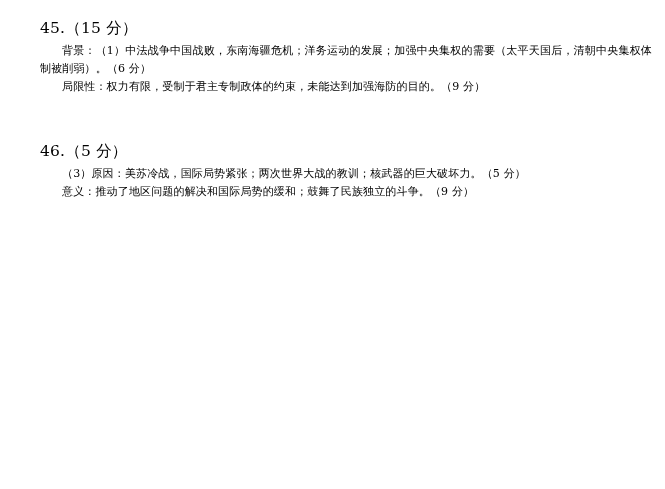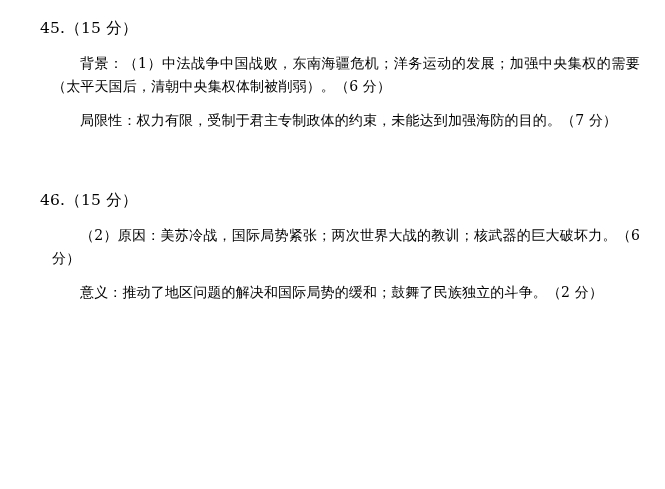--- a/index.html
+++ b/index.html
@@ -24,46 +24,46 @@
   .q-block {
     margin: 0;
   }
   .q-head {
     font-size: 15.5px;
     line-height: 1.55;
     margin: 0 0 2px 0;
     letter-spacing: 0.2px;
   }
   .para {
-    font-size: 14px;
+    font-size: 11px;
     line-height: 1.62;
-    margin: 12px;
+    margin: 0;
     text-align: justify;
     text-justify: inter-ideograph;
     letter-spacing: 0.15px;
   }
   .indent {
     text-indent: 2em;
   }
   .gap-block {
     height: 44px;
   }
 </style>
 </head>
 <body>
 
 <div class="page">
 
   <div class="q-block">
     <p class="q-head">45.（15 分）</p>
     <p class="para indent">背景：（1）中法战争中国战败，东南海疆危机；洋务运动的发展；加强中央集权的需要（太平天国后，清朝中央集权体制被削弱）。（6 分）</p>
-    <p class="para indent">局限性：权力有限，受制于君主专制政体的约束，未能达到加强海防的目的。（7 分）</p>
+    <p class="para indent">局限性：权力有限，受制于君主专制政体的约束，未能达到加强海防的目的。（9 分）</p>
   </div>
 
   <div class="gap-block"></div>
 
   <div class="q-block">
-    <p class="q-head">46.（15 分）</p>
-    <p class="para indent">（2）原因：美苏冷战，国际局势紧张；两次世界大战的教训；核武器的巨大破坏力。（6 分）</p>
-    <p class="para indent">意义：推动了地区问题的解决和国际局势的缓和；鼓舞了民族独立的斗争。（2 分）</p>
+    <p class="q-head">46.（5 分）</p>
+    <p class="para indent">（3）原因：美苏冷战，国际局势紧张；两次世界大战的教训；核武器的巨大破坏力。（5 分）</p>
+    <p class="para indent">意义：推动了地区问题的解决和国际局势的缓和；鼓舞了民族独立的斗争。（9 分）</p>
   </div>
 
 </div>
 
 </body></html>

